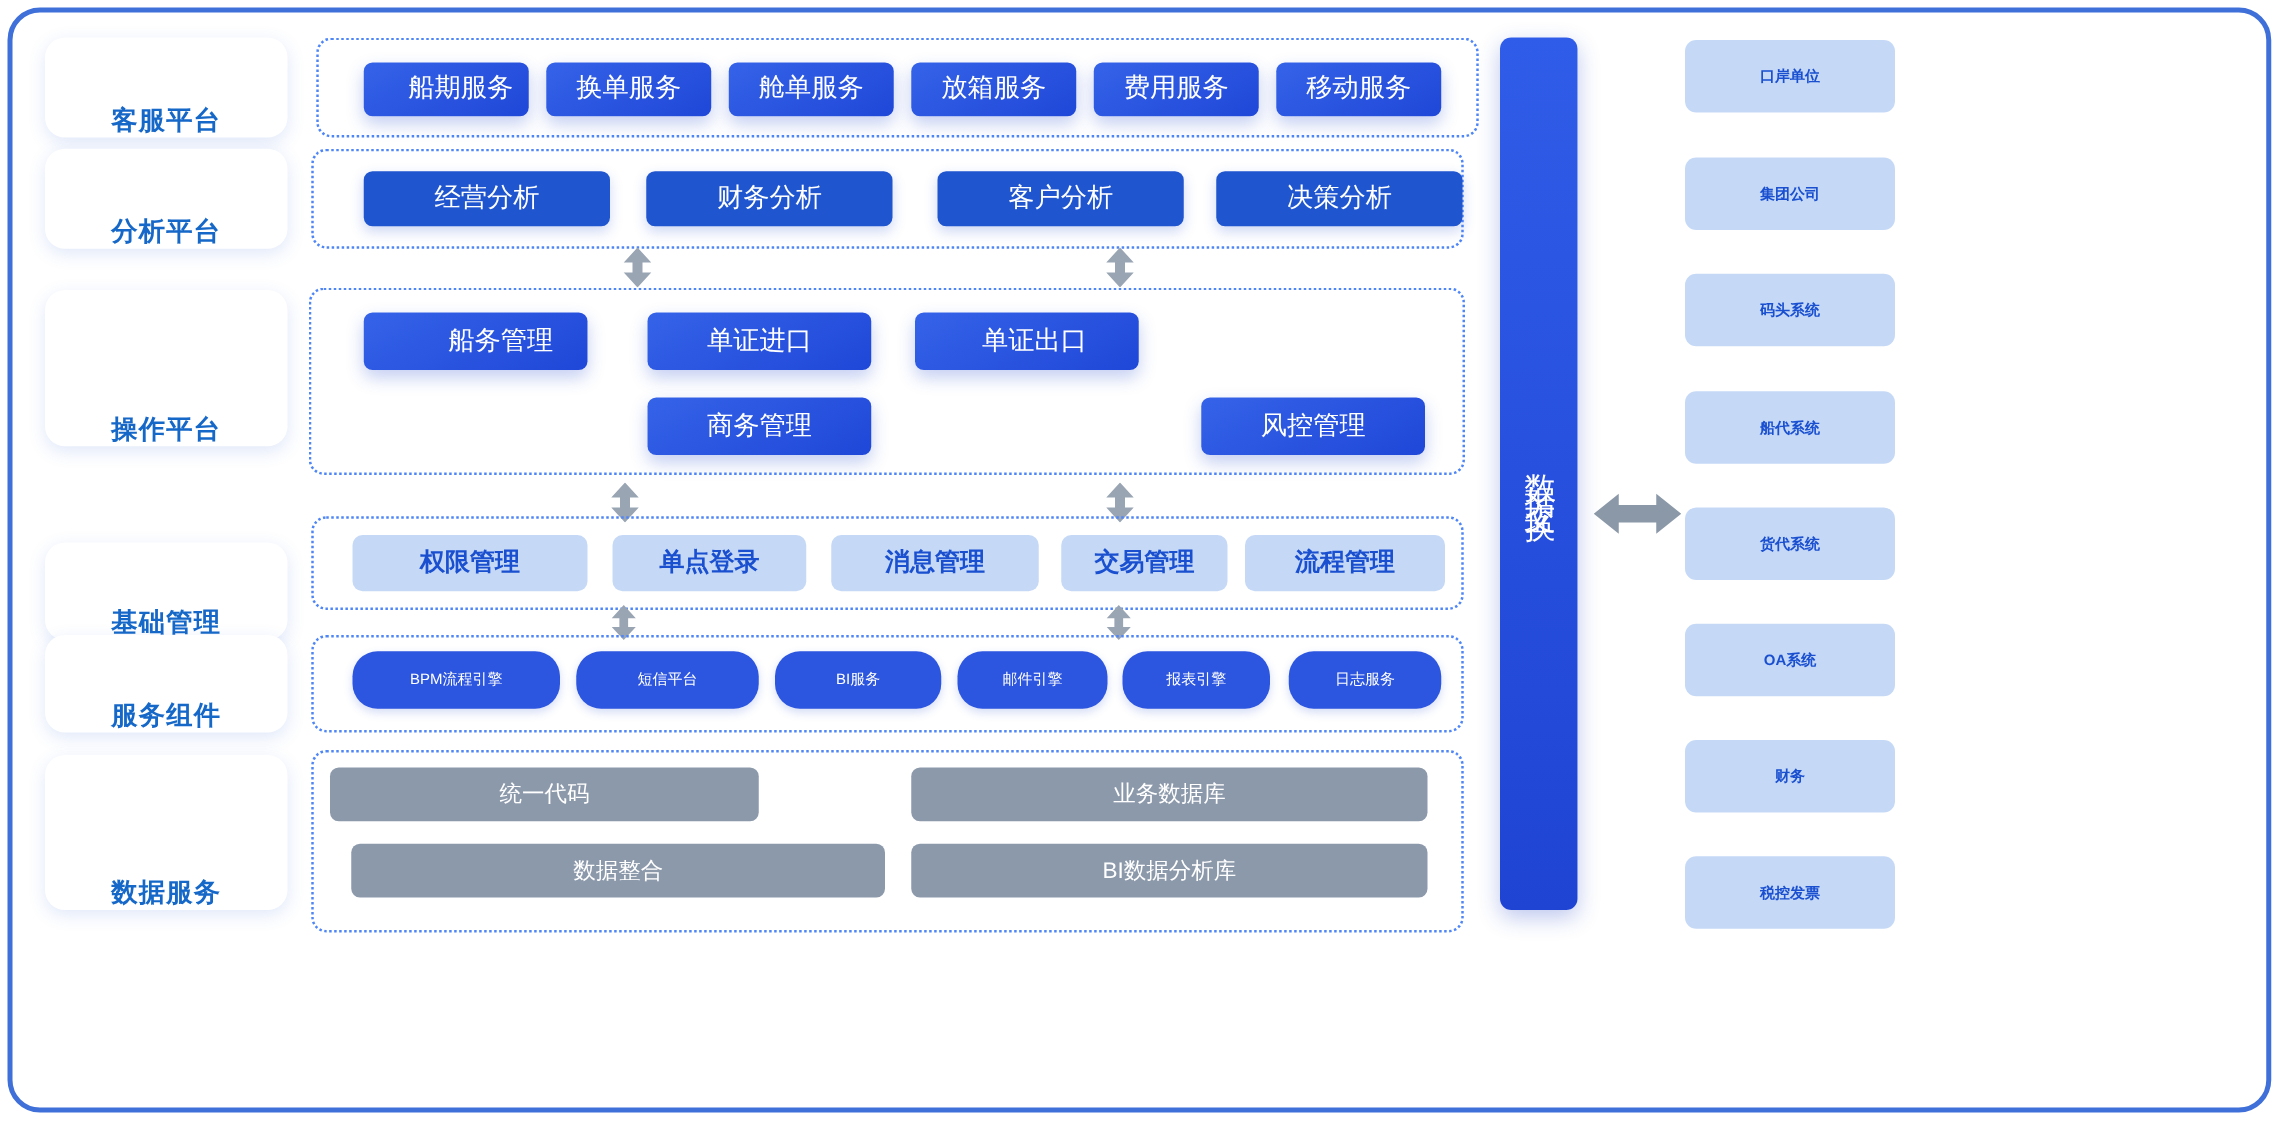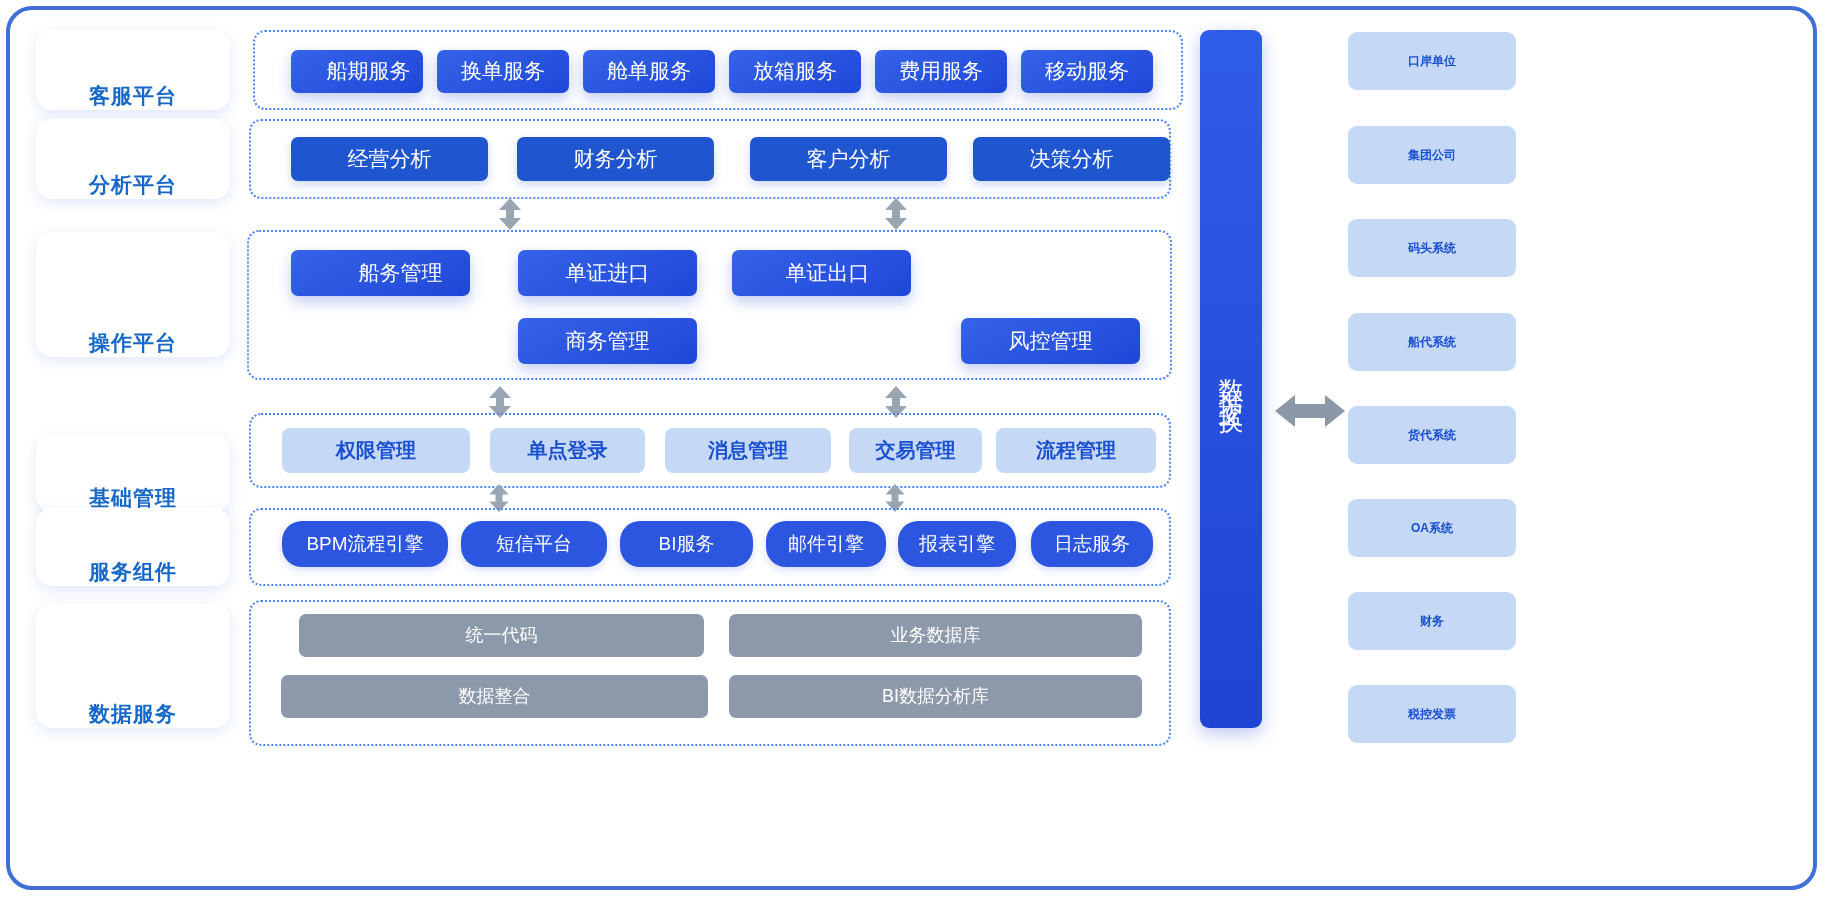--- a/index.html
+++ b/index.html
@@ -60,21 +60,21 @@
   }
   .box-blue-flat{
     background:#1f55cf;
     color:#ffffff;
     font-size:21px;
     box-shadow:0 4px 10px rgba(40,80,210,.22);
   }
   .box-blue-small{
     background:#2c55e0;
     color:#ffffff;
-    font-size:19px;
+    font-size:12px;
     border-radius:20px;
     box-shadow:0 3px 8px rgba(40,80,210,.2);
   }
   .box-light{
     background:#c5d9f7;
     color:#1a4fd0;
     font-weight:bold;
     font-size:20px;
     border-radius:8px;
   }
@@ -253,21 +253,21 @@
   </div>
   <div class="box box-blue-small" style="left:898px;top:521px;width:118px;height:46px;">
     <span>报表引擎</span>
   </div>
   <div class="box box-blue-small" style="left:1031px;top:521px;width:122px;height:46px;">
     <span>日志服务</span>
   </div>
 
   <div class="group" style="left:249px;top:600px;width:922px;height:146px;"></div>
 
-  <div class="box box-gray" style="left:299px;top:614px;width:405px;height:43px;">
+  <div class="box box-gray" style="left:264px;top:614px;width:343px;height:43px;">
     <span>统一代码</span>
   </div>
   <div class="box box-gray" style="left:729px;top:614px;width:413px;height:43px;">
     <span>业务数据库</span>
   </div>
   <div class="box box-gray" style="left:281px;top:675px;width:427px;height:43px;">
     <span>数据整合</span>
   </div>
   <div class="box box-gray" style="left:729px;top:675px;width:413px;height:43px;">
     <span>BI数据分析库</span>

